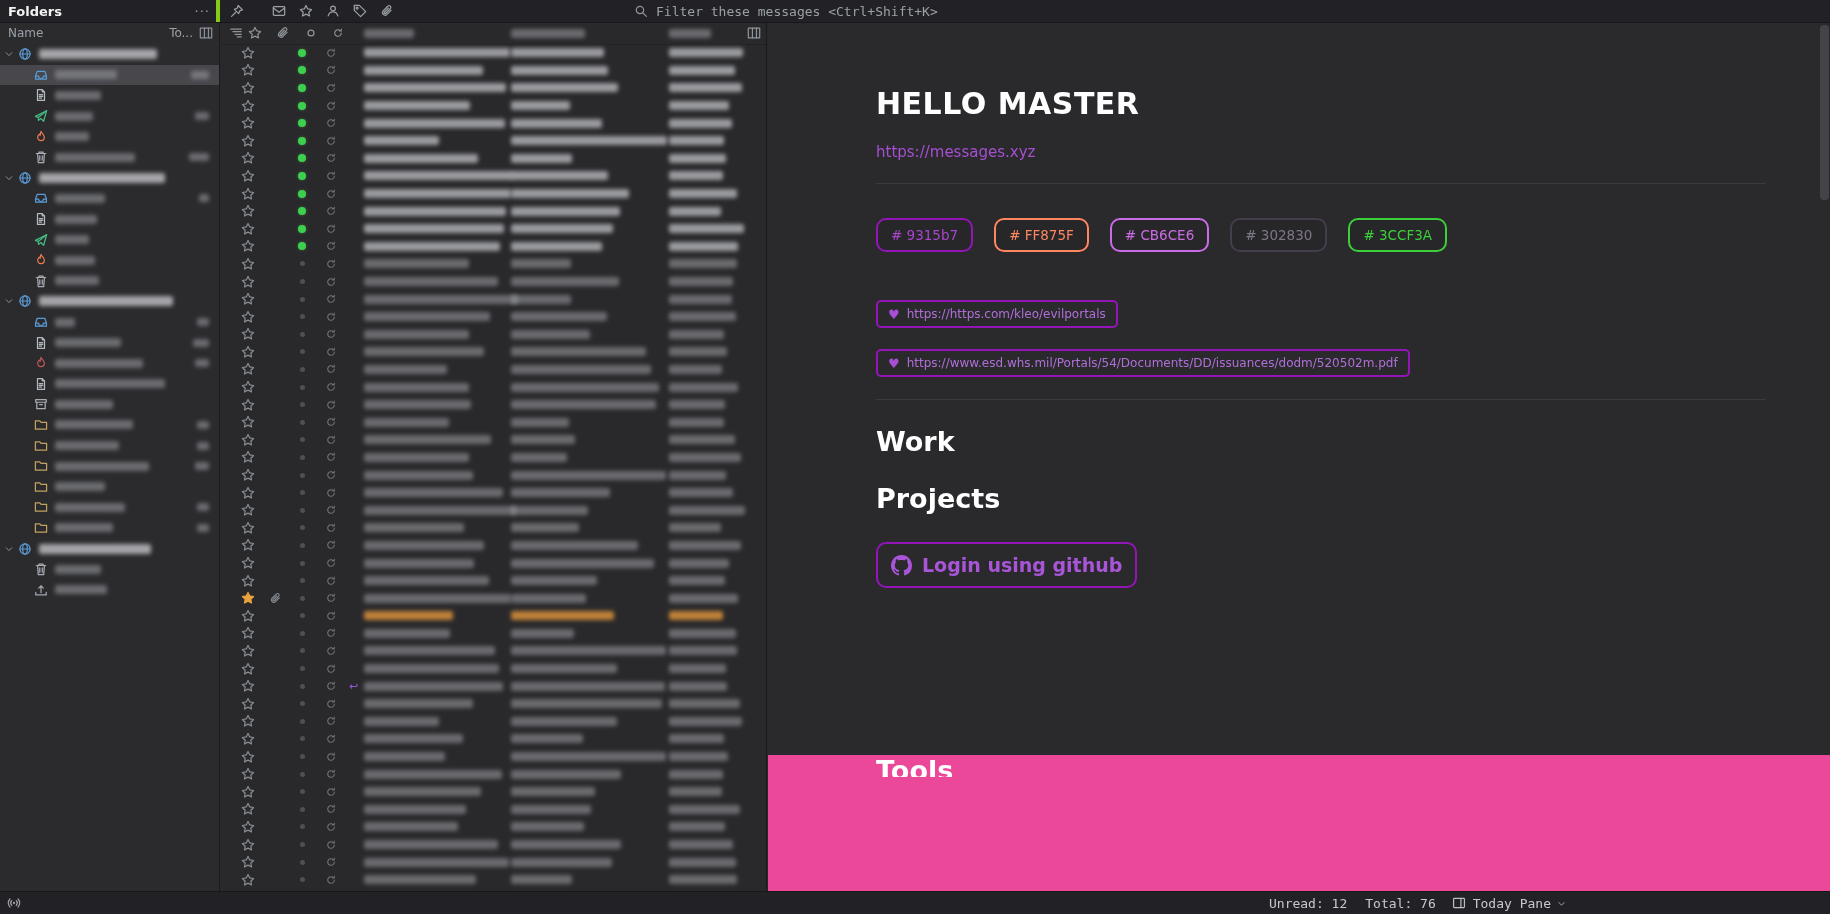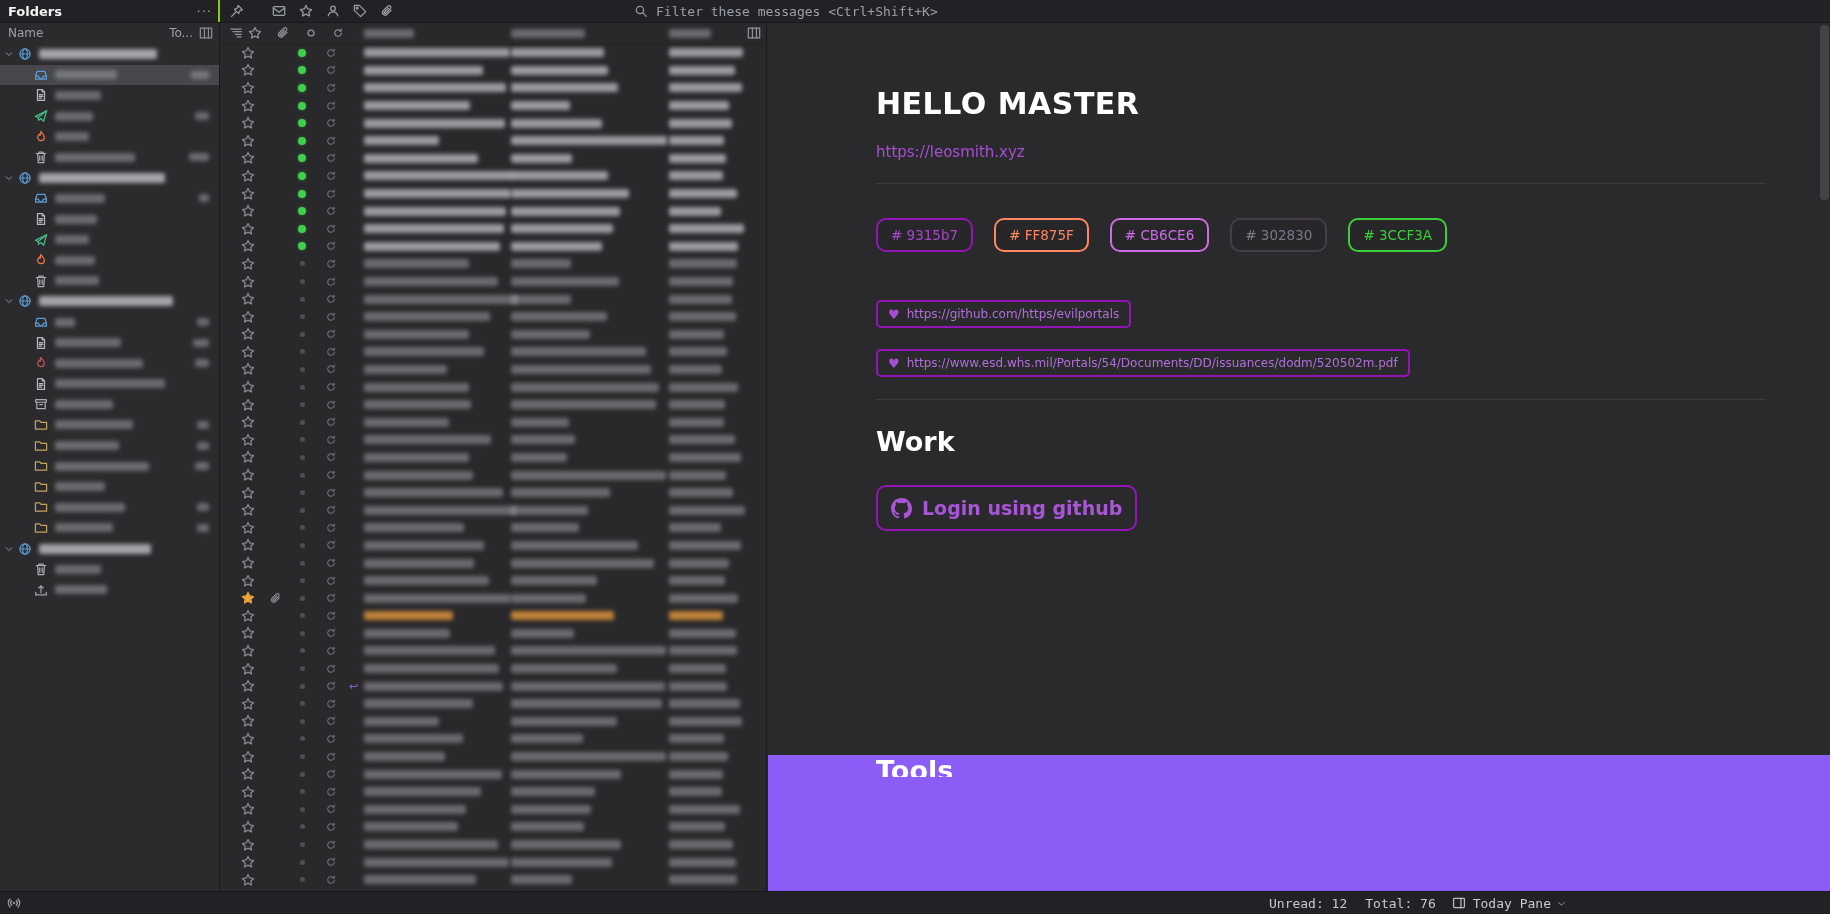--- a/index.html
+++ b/index.html
@@ -5,21 +5,21 @@
   html,body{margin:0;padding:0;}
   body{width:1830px;height:914px;overflow:hidden;position:relative;background:#29292c;
        font-family:"DejaVu Sans","Liberation Sans",sans-serif;color:#ddd;}
   .icon{display:inline-flex;align-items:center;justify-content:center;line-height:0;}
   .icon svg{display:block;}
 
   
   #topbar{position:absolute;top:0;left:0;right:0;height:22px;background:#222226;
           border-bottom:1px solid #18181b;display:flex;align-items:center;z-index:10;}
   #folders-head{width:220px;flex:0 0 220px;display:flex;align-items:center;height:100%;
-                padding:0 6px 0 8px;border-right:2px solid #84cc16;box-sizing:border-box;text-align:right;}
+                padding:0 6px 0 8px;border-right:4px solid #84cc16;box-sizing:border-box;text-align:right;}
   #folders-title{color:#f2f2f2;font-size:13px;font-weight:bold;}
   #folders-menu{margin-left:auto;color:#9aa0a6;font-size:13px;letter-spacing:1px;cursor:pointer;}
   #qf-icons{display:flex;align-items:center;gap:9px;margin-left:8px;color:#9aa0a6;}
   #qf-icons .icon{width:18px;height:18px;cursor:pointer;}
   .qf-sep{width:6px;}
   #search-wrap{position:absolute;left:634px;top:0;height:22px;display:flex;align-items:center;gap:6px;color:#8f959b;}
   #search-input{background:transparent;border:none;outline:none;color:#f97316;width:430px;
                 font-family:"DejaVu Sans Mono","Liberation Mono",monospace;font-size:13px;}
   #search-input::placeholder{color:#9aa0a6;opacity:1;}
 
@@ -75,21 +75,21 @@
   .linkbox{display:inline-flex;align-items:center;gap:7px;height:28px;padding:0 10px;border:2px solid #9315b7;
            border-radius:5px;cursor:pointer;box-sizing:border-box;}
   .linkbox .heart{color:#a64fd2;font-size:13px;line-height:1;}
   .linkbox .linktext{color:#b06fd8;font-size:12px;white-space:nowrap;}
   .e-h2{color:#fff;font-size:27px;font-weight:bold;margin:26px 0 0 0;}
   .witem{margin-top:21px;font-size:16px;color:#e6e6e8;}
   .witem .wlink{color:#a54fd0;cursor:pointer;}
   #login-btn{margin-top:28px;display:inline-flex;align-items:center;gap:10px;height:46px;padding:0 13px;
              border:2.5px solid #9315b7;border-radius:10px;color:#a855d8;font-size:19px;font-weight:bold;
              background:transparent;cursor:pointer;font-family:inherit;}
-  #bottom-strip{position:absolute;left:0;right:0;top:733px;bottom:0;background:#8b5cf6;}
+  #bottom-strip{position:absolute;left:0;right:0;top:733px;bottom:0;background:#ec4899;}
   #tools-clip{height:19px;overflow:hidden;margin:3px 0 0 108px;}
   #tools-clip .e-h2{margin:0;line-height:26px;}
   #vscroll{position:absolute;right:1px;top:3px;width:9px;height:175px;background:#4c4c51;border-radius:4px;opacity:.75;}
 
   
   #statusbar{position:absolute;left:0;right:0;bottom:0;height:22px;background:#222226;border-top:1px solid #18181b;
              z-index:10;display:flex;align-items:center;color:#c9c9cd;
              font-family:"DejaVu Sans Mono","Liberation Mono",monospace;font-size:13px;}
   #sb-left{margin-left:6px;width:16px;height:16px;color:#9aa0a6;}
   #sb-right{position:absolute;right:263px;display:flex;align-items:center;}
@@ -1410,43 +1410,44 @@
         <span class="blur subj" style="width:112px"></span>
         <span class="blur from" style="width:61px"></span>
         <span class="blur date" style="width:68px"></span>
       </div>
     </div>
 </div>
 
 <div id="preview-pane">
   <div id="email">
     <h1 class="e-title">HELLO MASTER</h1>
-    <span class="e-link">https://leosmith.xyz</span>
+    <span class="e-link">https://messages.xyz</span>
     <hr class="e-hr">
     <div id="chips">
         <div class="chip" style="border-color: rgb(147, 21, 183); color: rgb(168, 69, 204);"># 9315b7</div>
         <div class="chip" style="border-color: rgb(255, 135, 95); color: rgb(255, 135, 95);"># FF875F</div>
         <div class="chip" style="border-color: rgb(203, 108, 230); color: rgb(203, 108, 230);"># CB6CE6</div>
         <div class="chip" style="border-color: rgb(69, 61, 76); color: rgb(126, 119, 135);"># 302830</div>
         <div class="chip" style="border-color: rgb(60, 207, 58); color: rgb(60, 207, 58);"># 3CCF3A</div>
       </div>
     <div id="linkboxes">
         <div class="linkbox">
           <span class="heart">♥</span>
-          <span class="linktext">https://github.com/https/evilportals</span>
+          <span class="linktext">https://https.com/kleo/evilportals</span>
         </div>
         <div class="linkbox">
           <span class="heart">♥</span>
           <span class="linktext">https://www.esd.whs.mil/Portals/54/Documents/DD/issuances/dodm/520502m.pdf</span>
         </div>
       </div>
     <hr class="e-hr">
     <h2 class="e-h2">Work</h2>
     <div id="work-items">
       </div>
+    <h2 class="e-h2">Projects</h2>
     <button id="login-btn">
       <span class="icon">
           <svg width="21" height="21" viewBox="0 0 16 16" fill="currentColor">
             <path d="M8 0C3.58 0 0 3.58 0 8c0 3.54 2.29 6.53 5.47 7.59.4.07.55-.17.55-.38 0-.19-.01-.82-.01-1.49-2.01.37-2.53-.49-2.69-.94-.09-.23-.48-.94-.82-1.13-.28-.15-.68-.52-.01-.53.63-.01 1.08.58 1.23.82.72 1.21 1.87.87 2.33.66.07-.52.28-.87.51-1.07-1.78-.2-3.64-.89-3.64-3.95 0-.87.31-1.59.82-2.15-.08-.2-.36-1.02.08-2.12 0 0 .67-.21 2.2.82.64-.18 1.32-.27 2-.27s1.36.09 2 .27c1.53-1.04 2.2-.82 2.2-.82.44 1.1.16 1.92.08 2.12.51.56.82 1.27.82 2.15 0 3.07-1.87 3.75-3.65 3.95.29.25.54.73.54 1.48 0 1.07-.01 1.93-.01 2.2 0 .21.15.46.55.38A8.01 8.01 0 0 0 16 8c0-4.42-3.58-8-8-8z"></path>
           </svg>
         </span>
       <span>Login using github</span>
     </button>
   </div>
   <div id="bottom-strip">

